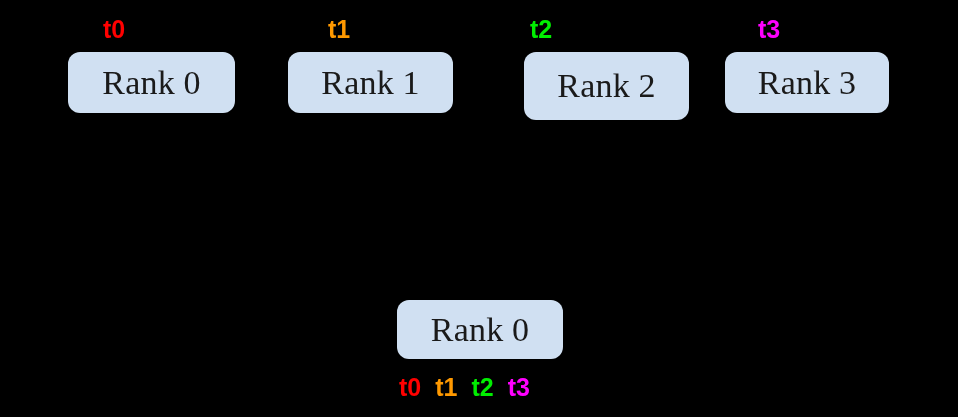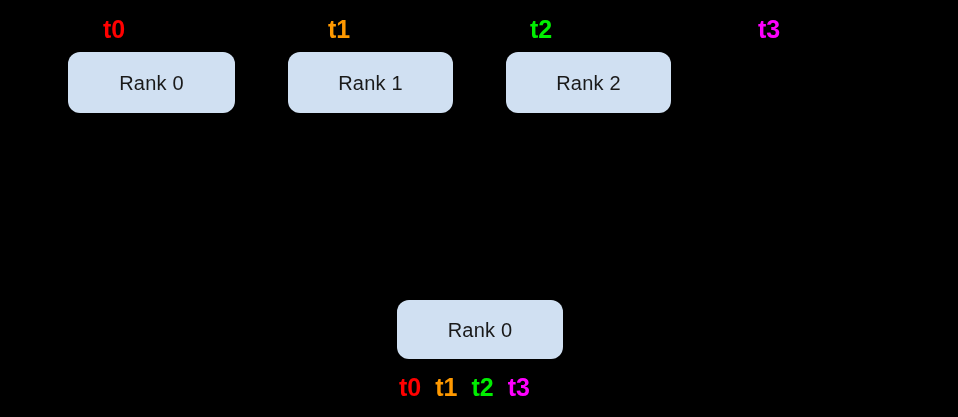--- a/index.html
+++ b/index.html
@@ -18,22 +18,22 @@
   .rank-box {
     position: absolute;
     background: #d0e0f2;
     border-radius: 12px;
     display: flex;
     align-items: center;
     justify-content: center;
     box-sizing: border-box;
   }
   .rank-label {
-    font-family: Liberation Sans, sans-serif;
-    font-size: 20px;
+    font-family: Liberation Serif, serif;
+    font-size: 34px;
     color: #1a1a1a;
     line-height: 1;
     letter-spacing: 0.2px;
     white-space: nowrap;
   }
   .tag {
     position: absolute;
     font-family: "Liberation Sans", sans-serif;
     font-size: 25px;
     font-weight: 700;
@@ -50,21 +50,21 @@
   .tag-row .tag-item {
     font-family: "Liberation Sans", sans-serif;
     font-size: 25px;
     font-weight: 700;
     line-height: 1;
   }
 
   
   #box-rank-0 { left: 68px;  top: 52px;  width: 167px; height: 61px; }
   #box-rank-1 { left: 288px; top: 52px;  width: 165px; height: 61px; }
-  #box-rank-2 { left: 506px; top: 52px;  width: 165px; height: 61px; }
+  #box-rank-2 { left: 524px; top: 52px;  width: 165px; height: 68px; }
   #box-rank-3 { left: 725px; top: 52px;  width: 164px; height: 61px; }
 
   
   #box-rank-bottom { left: 397px; top: 300px; width: 166px; height: 59px; }
 
   
   #tag-t0 { left: 103px; top: 17px; }
   #tag-t1 { left: 328px; top: 17px; }
   #tag-t2 { left: 530px; top: 17px; }
   #tag-t3 { left: 758px; top: 17px; }
@@ -84,20 +84,23 @@
 
   <div class="rank-box" id="box-rank-0" style="background: rgb(208, 224, 242);">
     <span class="rank-label" style="color: rgb(26, 26, 26);">Rank 0</span>
   </div>
   <div class="rank-box" id="box-rank-1" style="background: rgb(208, 224, 242); text-align: right;">
     <span class="rank-label" style="color: rgb(26, 26, 26);">Rank 1</span>
   </div>
   <div class="rank-box" id="box-rank-2" style="background: rgb(208, 224, 242);">
     <span class="rank-label" style="color: rgb(26, 26, 26);">Rank 2</span>
   </div>
+  <div class="rank-box" id="box-rank-3" style="background: rgb(208, 224, 242);">
+    <span class="rank-label" style="color: rgb(26, 26, 26);">Rank 3</span>
+  </div>
 
   <div class="rank-box" id="box-rank-bottom" style="background: rgb(208, 224, 242);">
     <span class="rank-label" style="color: rgb(26, 26, 26);">Rank 0</span>
   </div>
 
   <div class="tag-row" id="bottom-tag-row">
     <span class="tag-item" style="color: rgb(255, 0, 0);">t0</span>
     <span class="tag-item" style="color: rgb(255, 153, 0);">t1</span>
     <span class="tag-item" style="color: rgb(0, 238, 0);">t2</span>
     <span class="tag-item" style="color: rgb(255, 0, 255);">t3</span>

